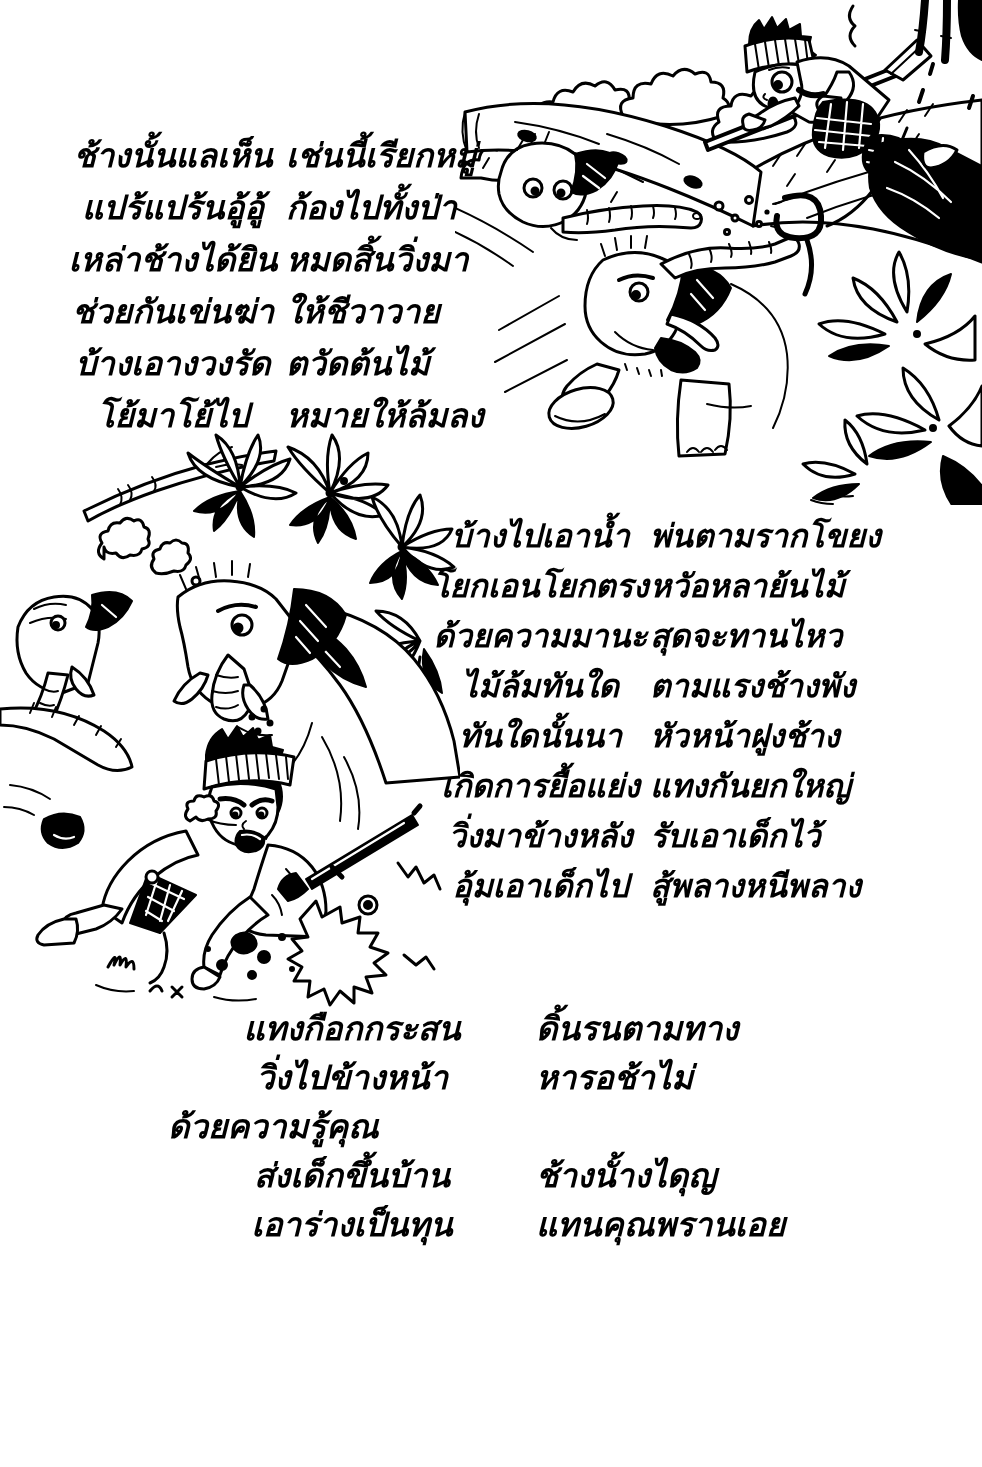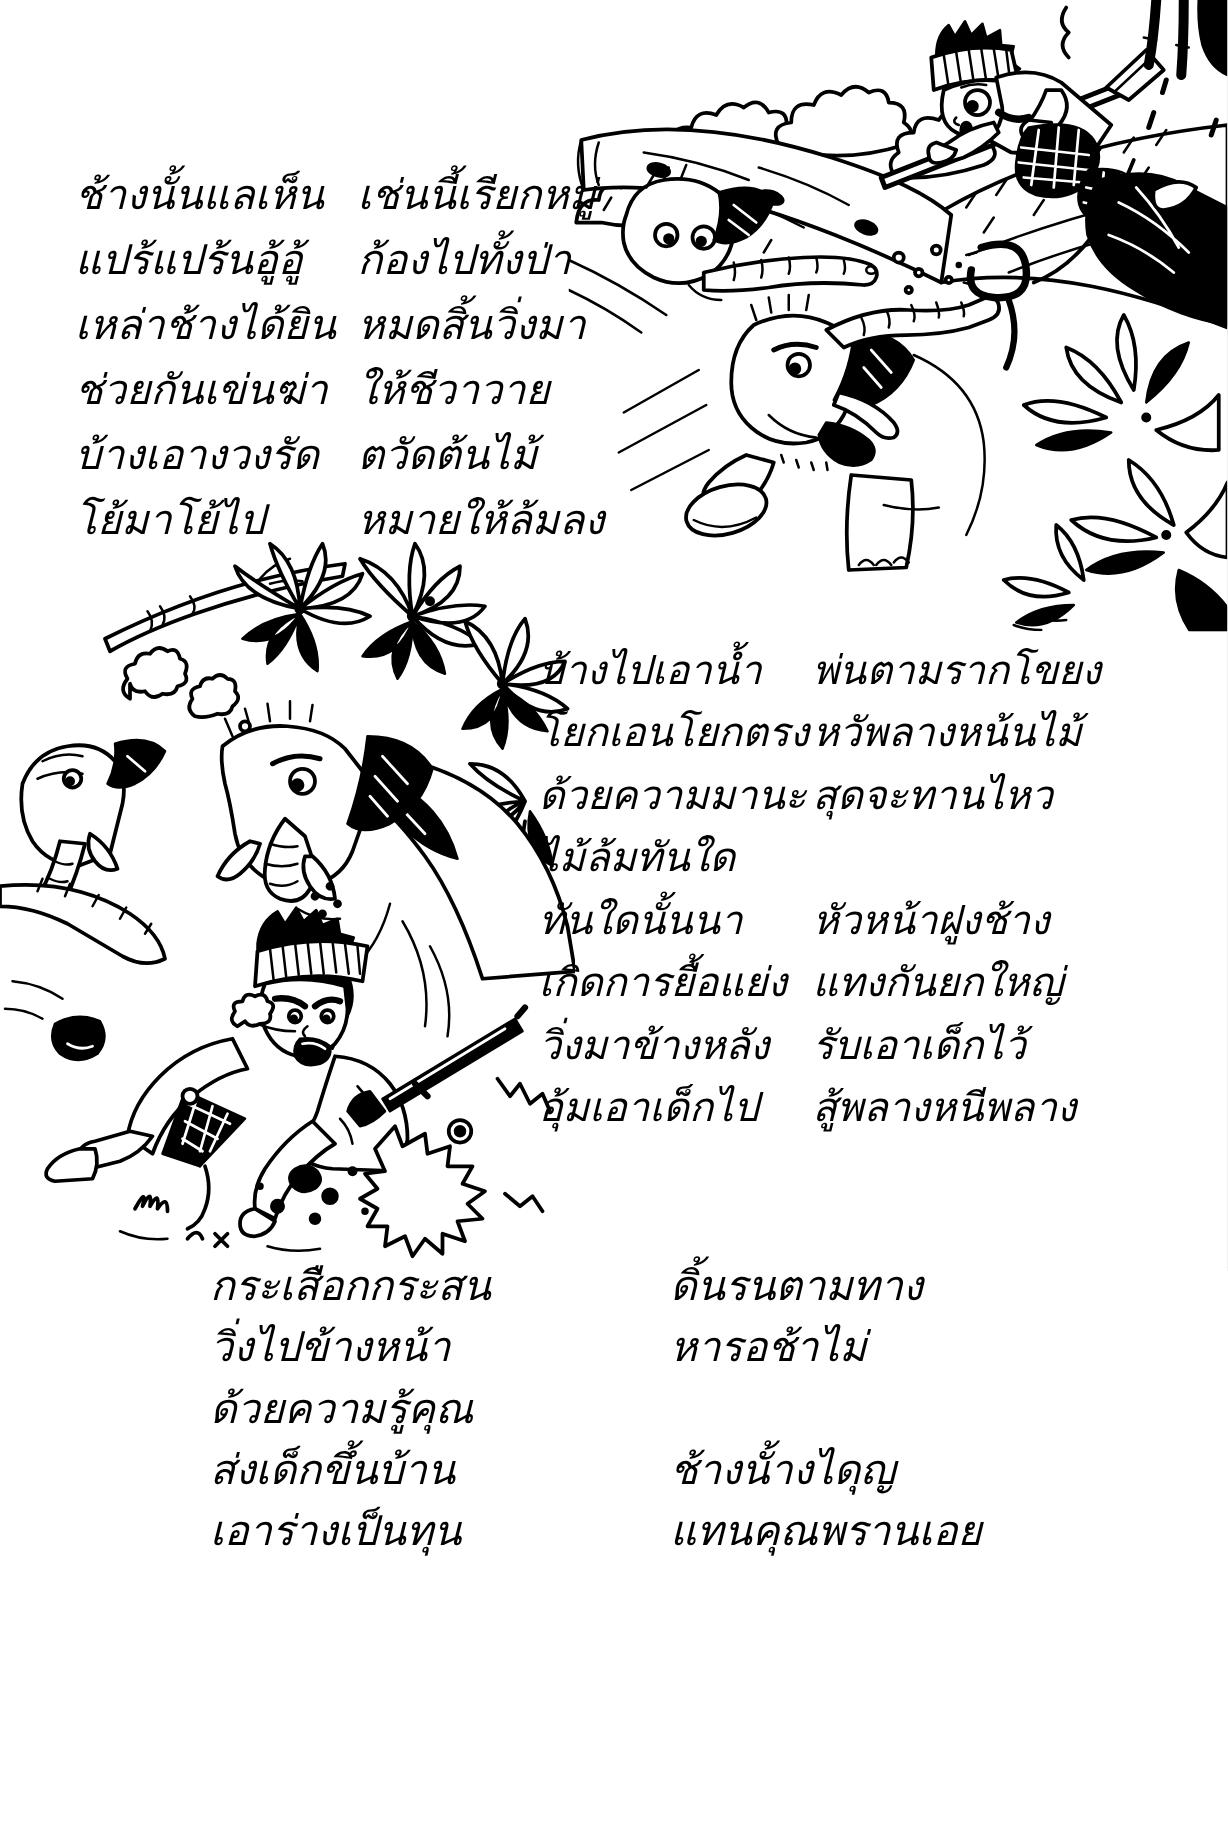--- a/index.html
+++ b/index.html
@@ -2,21 +2,21 @@
 <html><head>
 <meta charset="utf-8">
 <style>
   html,body{margin:0;padding:0;background:#e8e8e8;}
   .page{
     position:relative;width:982px;height:1467px;margin:0 auto;
     background:#ffffff;overflow:hidden;color:#000;
     font-family:"DejaVu Sans","Liberation Sans",sans-serif;
   }
   .illo{position:absolute;z-index:1;}
-  .verse{position:absolute;z-index:2;font-weight:normal;font-style:italic;line-height:1;}
+  .verse{position:absolute;z-index:2;font-weight:bold;font-style:italic;line-height:1;text-align:center;}
   .vrow{display:flex;align-items:flex-end;height:var(--lh);}
   .vl{width:var(--colw);flex:none;white-space:nowrap;}
   .vr{flex:none;white-space:nowrap;}
   #verse1{left:60px;top:120px;font-size:33px;--lh:52px;--colw:226px;}
   #verse2{left:431px;top:502px;font-size:32px;--lh:50px;--colw:219px;}
   #verse3{left:168px;top:996px;font-size:33px;--lh:49px;--colw:368px;}
   svg{display:block;}
   .ln{fill:none;stroke:#000;stroke-width:3;stroke-linecap:round;stroke-linejoin:round;}
   .lnw{fill:#ffffff;stroke:#000;stroke-width:3;stroke-linecap:round;stroke-linejoin:round;}
   .blk{fill:#000;stroke:#000;stroke-width:2;stroke-linejoin:round;}
@@ -325,28 +325,29 @@
       </div>
     </div>
 
   <div id="verse2" class="verse">
       <div class="vrow">
         <span class="vl">บ้างไปเอาน้ำ</span>
         <span class="vr">พ่นตามรากโขยง</span>
       </div>
       <div class="vrow">
         <span class="vl">โยกเอนโยกตรง</span>
-        <span class="vr">หวัพลางหน้นไม้</span>
+        <span class="vr">หวัอหลาย้นไม้</span>
       </div>
       <div class="vrow">
         <span class="vl">ด้วยความมานะ</span>
         <span class="vr">สุดจะทานไหว</span>
       </div>
       <div class="vrow">
         <span class="vl">ไม้ล้มทันใด</span>
+        <span class="vr">ตามแรงช้างพัง</span>
       </div>
       <div class="vrow">
         <span class="vl">ทันใดนั้นนา</span>
         <span class="vr">หัวหน้าฝูงช้าง</span>
       </div>
       <div class="vrow">
         <span class="vl">เกิดการยื้อแย่ง</span>
         <span class="vr">แทงกันยกใหญ่</span>
       </div>
       <div class="vrow">
@@ -354,21 +355,21 @@
         <span class="vr">รับเอาเด็กไว้</span>
       </div>
       <div class="vrow">
         <span class="vl">อุ้มเอาเด็กไป</span>
         <span class="vr">สู้พลางหนีพลาง</span>
       </div>
     </div>
 
   <div id="verse3" class="verse">
       <div class="vrow">
-        <span class="vl">กระเสือกกระสน</span>
+        <span class="vl">แทงกือกกระสน</span>
         <span class="vr">ดิ้นรนตามทาง</span>
       </div>
       <div class="vrow">
         <span class="vl">วิ่งไปข้างหน้า</span>
         <span class="vr">หารอช้าไม่</span>
       </div>
       <div class="vrow">
         <span class="vr">ด้วยความรู้คุณ</span>
       </div>
       <div class="vrow">

